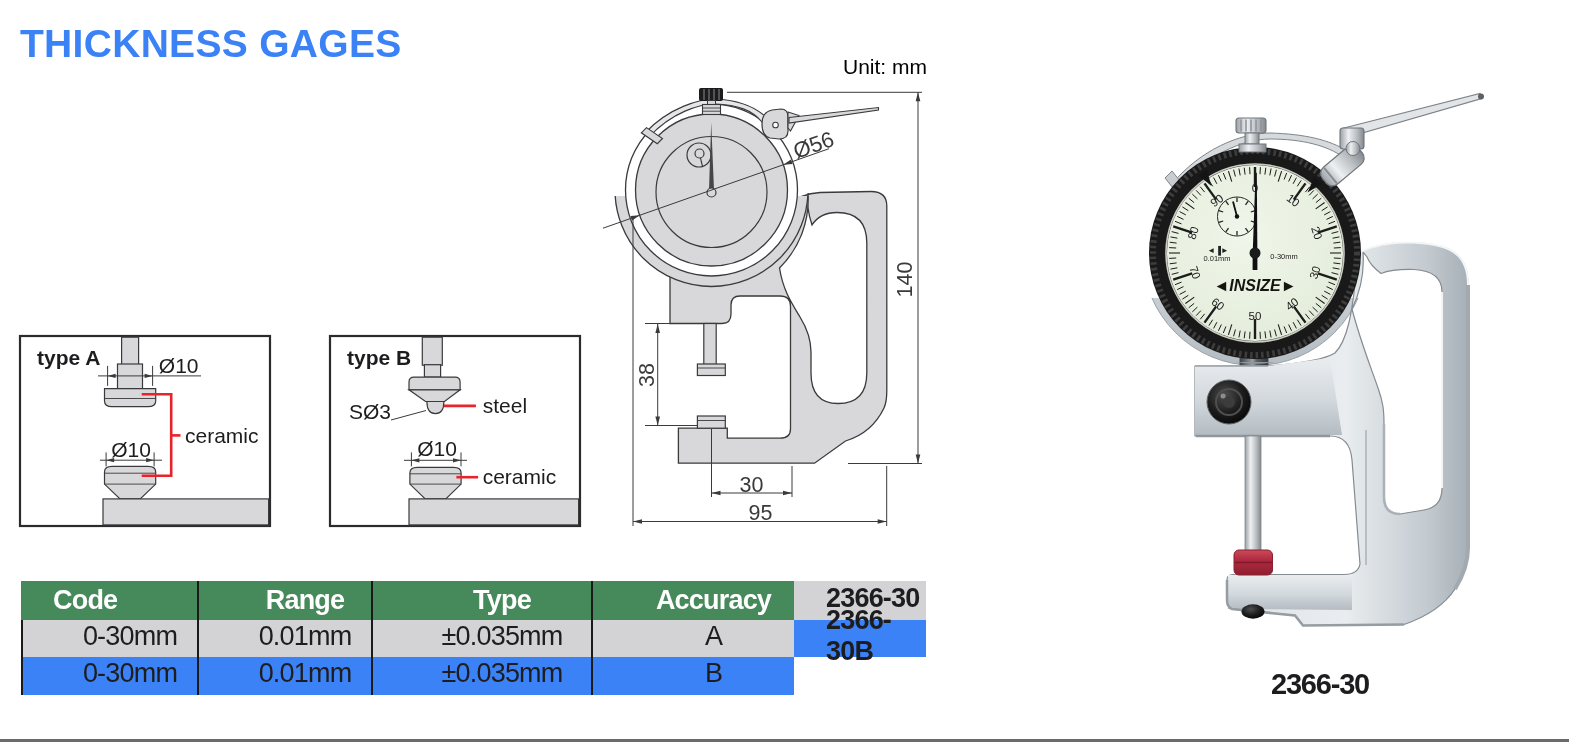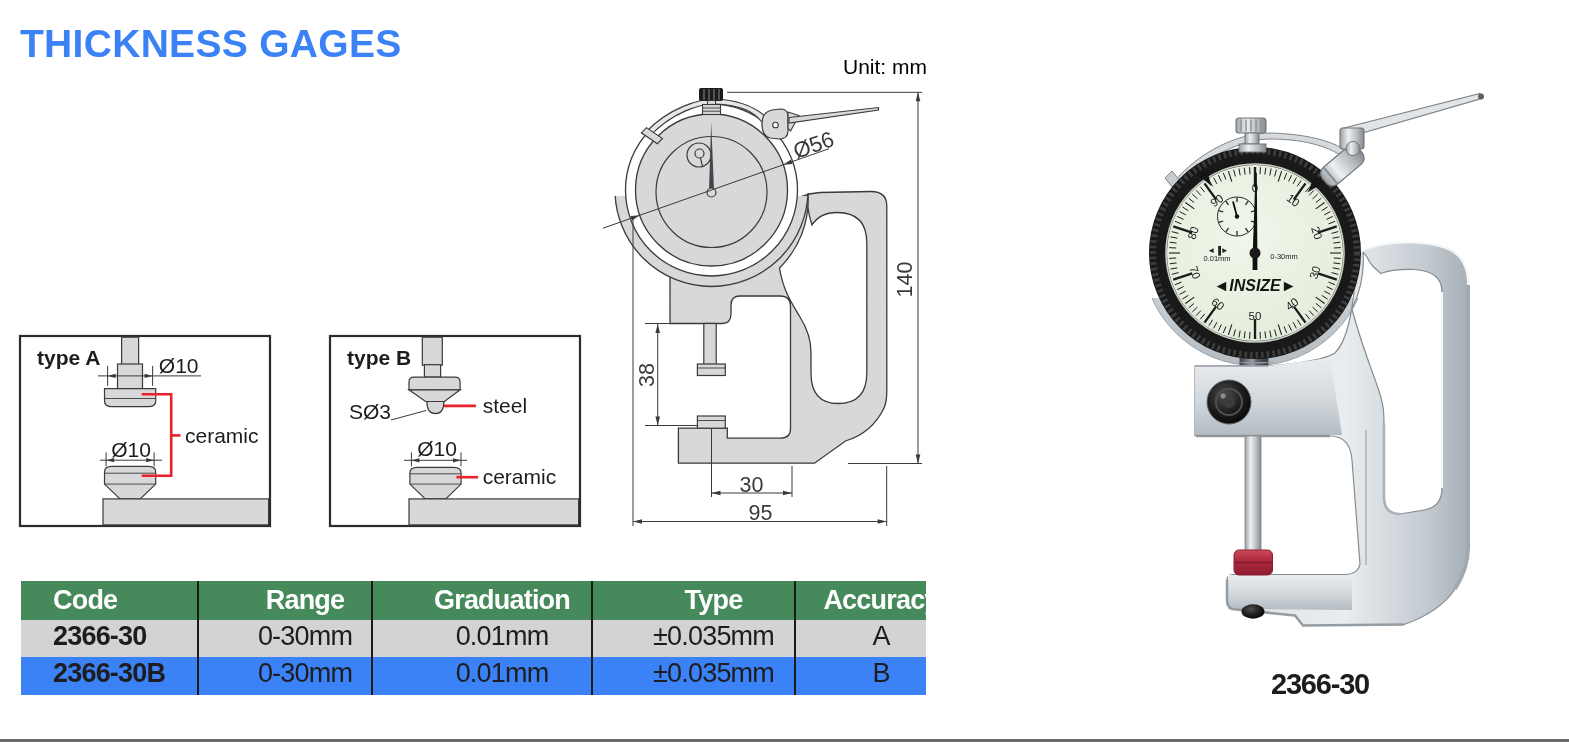--- a/index.html
+++ b/index.html
@@ -364,21 +364,20 @@
         <line x1="456.4" y1="477.2" x2="478.1" y2="477.2"></line>
       </g>
       <text x="482.7" y="413" font-size="21" fill="#1d1d1f">steel</text>
       <text x="482.7" y="484" font-size="21" fill="#1d1d1f">ceramic</text>
     </svg>
 <h1>THICKNESS GAGES</h1>
 <div class="unit">Unit: mm</div>
 <div class="tbl">
   <div class="h c1">Code</div>
       <div class="h vline">Range</div>
-      <div class="h vline">Graduation</div>
       <div class="h vline">Type</div>
       <div class="h vline">Accuracy</div>
   <div class="r1 c1">2366-30</div>
       <div class="r1 vline">0-30mm</div>
       <div class="r1 vline">0.01mm</div>
       <div class="r1 vline">±0.035mm</div>
       <div class="r1 vline">A</div>
   <div class="r2 c1">2366-30B</div>
       <div class="r2 vline">0-30mm</div>
       <div class="r2 vline">0.01mm</div>

